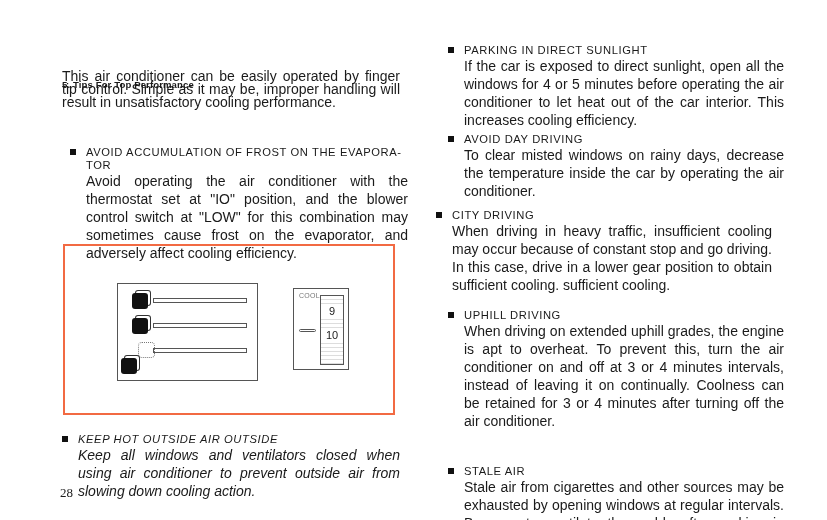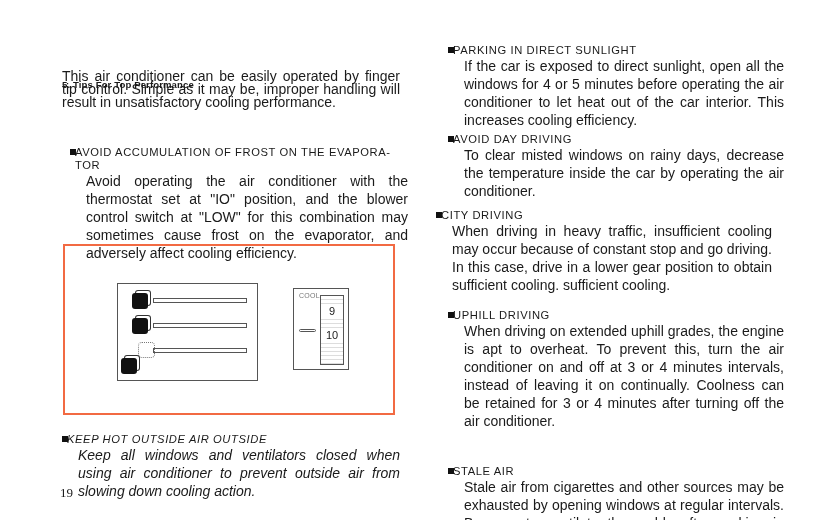--- a/index.html
+++ b/index.html
@@ -13,21 +13,21 @@
   .section-title {
     position: absolute; left: 62px; top: 43px;
     font-size: 9.6px; font-weight: bold; letter-spacing: 0.1px; margin-top: 36px;
   }
   .para {
     font-size: 14px; line-height: 13.2px; text-align: justify;
     text-align-last: left;
   }
   .item { position: absolute; }
   .item-head {
-    position: relative; padding-left: 5px;
+    position: relative; padding-left: 16px;
     font-size: 11.2px; letter-spacing: 0.6px; line-height: 13px;
   }
   .bullet {
     position: absolute; left: 0; top: 3px; width: 6px; height: 6px; background: #111;
   }
   .item-body {
     padding-left: 16px; font-size: 14px; line-height: 18px;
     text-align: justify; text-align-last: left;
   }
   .figure {
@@ -112,21 +112,21 @@
 </div>
 
 <div class="item" style="left:62px; top:433px; width:338px;font-style:italic;">
   <div class="item-head">
     <span class="bullet"></span>
     <span>KEEP HOT OUTSIDE AIR OUTSIDE</span>
   </div>
   <div class="item-body">Keep all windows and ventilators closed when using air conditioner to prevent outside air from slowing down cooling action.</div>
 </div>
 
-<div class="page-number">19</div>
+<div class="page-number">28</div>
 
 <div class="item" style="left:448px; top:44px; width:336px;">
   <div class="item-head">
     <span class="bullet"></span>
     <span>PARKING IN DIRECT SUNLIGHT</span>
   </div>
   <div class="item-body">If the car is exposed to direct sunlight, open all the windows for 4 or 5 minutes before operating the air conditioner to let heat out of the car interior.  This increases cooling efficiency.</div>
 </div>
 
 <div class="item" style="left:448px; top:133px; width:336px;">

